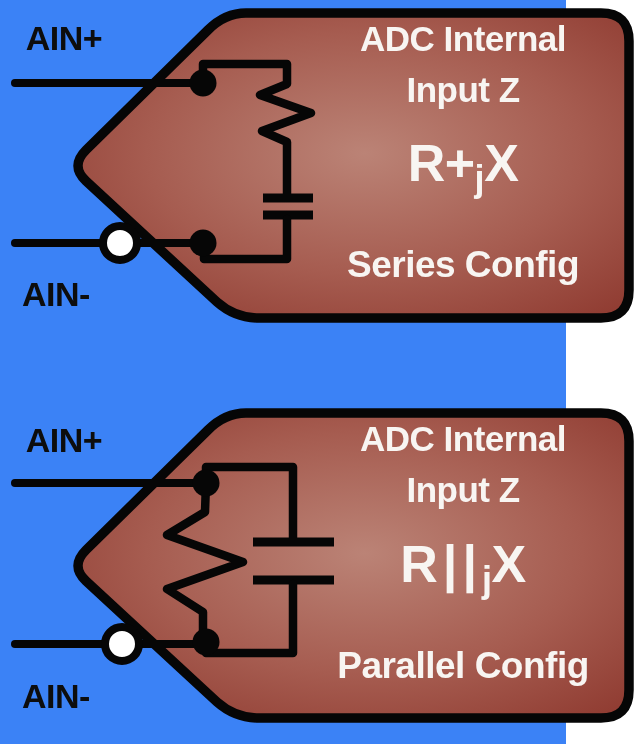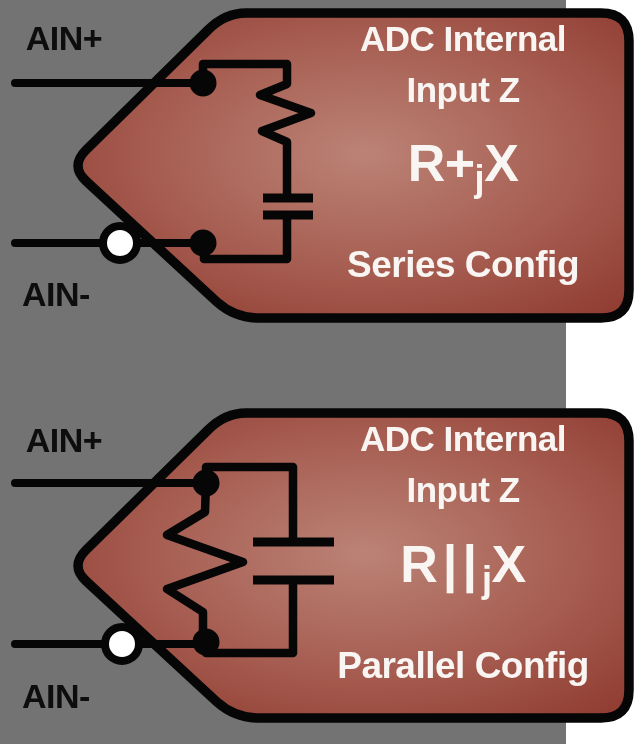--- a/index.html
+++ b/index.html
@@ -8,21 +8,21 @@
     background: #ffffff;
     width: 638px;
     height: 744px;
     overflow: hidden;
     font-family: "Liberation Sans", sans-serif;
   }
   .stage {
     position: relative;
     width: 566px;
     height: 744px;
-    background: #737373;
+    background: #3b82f6;
     text-align: center;
   }
   svg { display: block; }
   .adc-shape {
     stroke: #060606;
     stroke-width: 9.5;
     stroke-linejoin: round;
   }
   .wire {
     fill: none;

